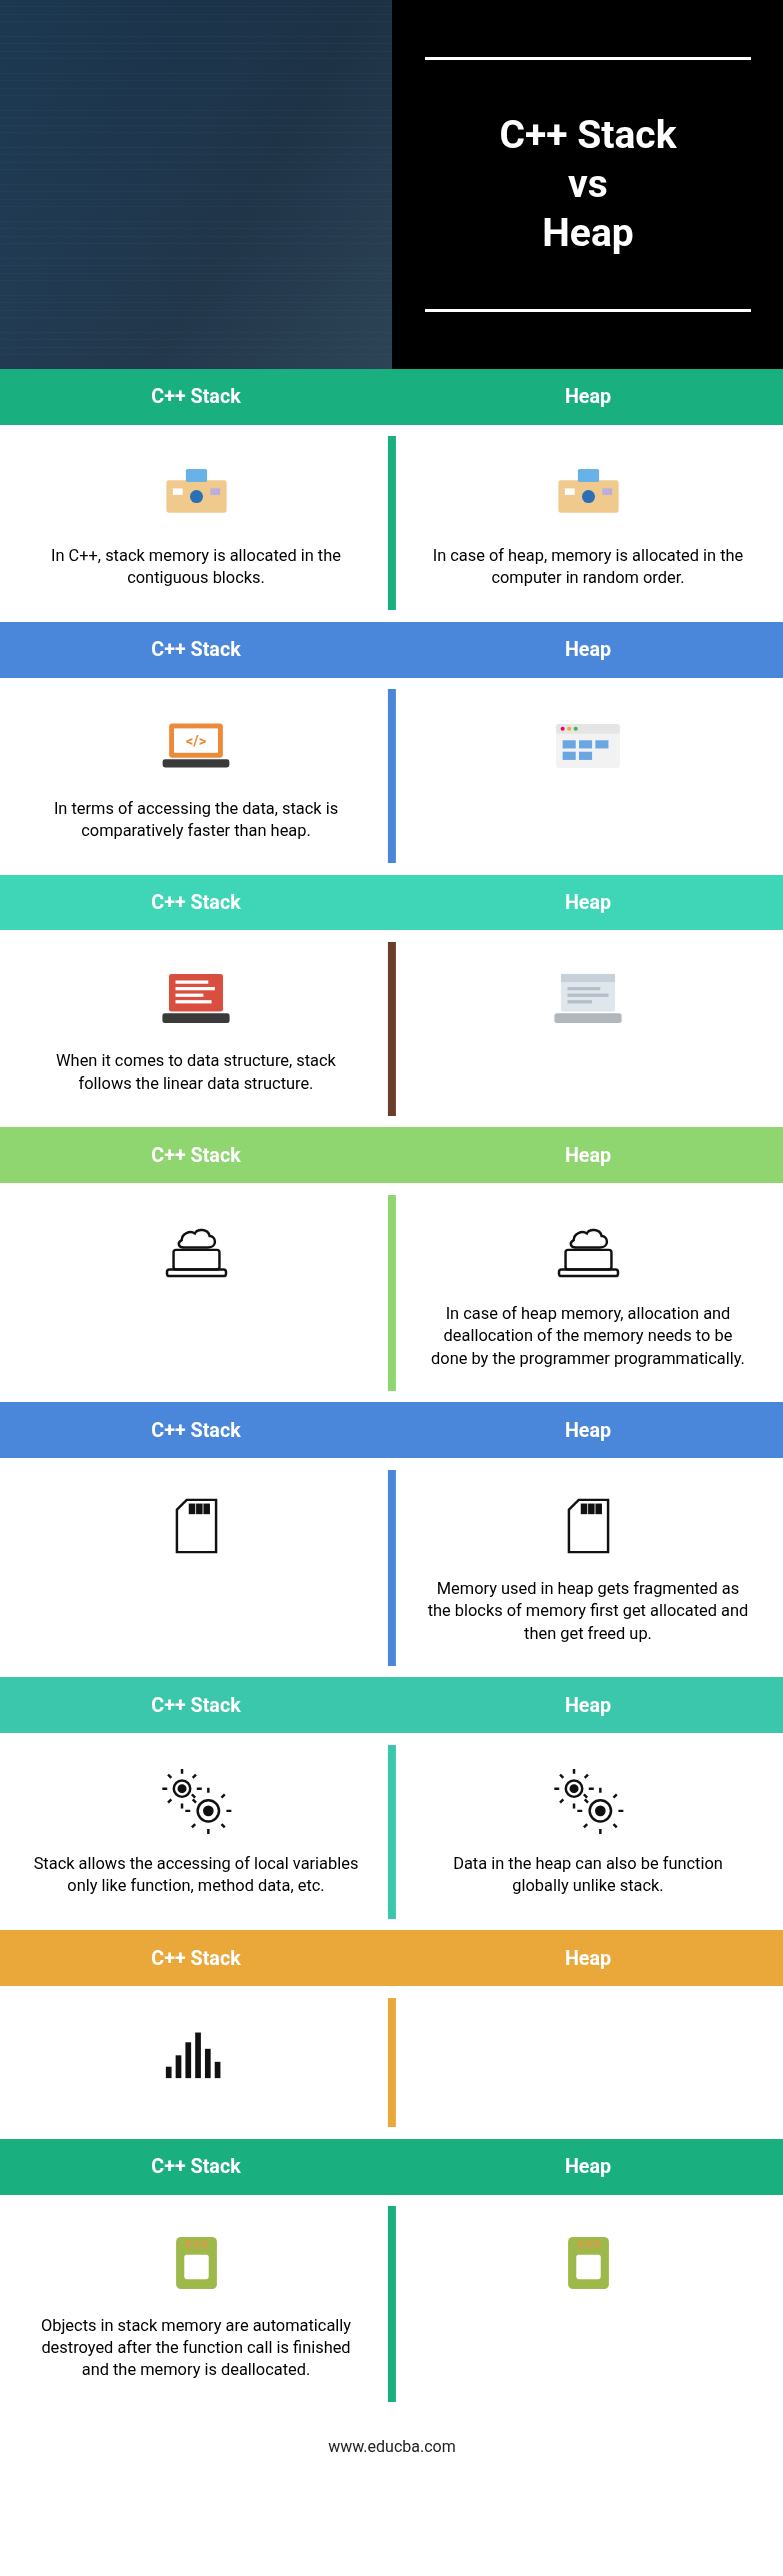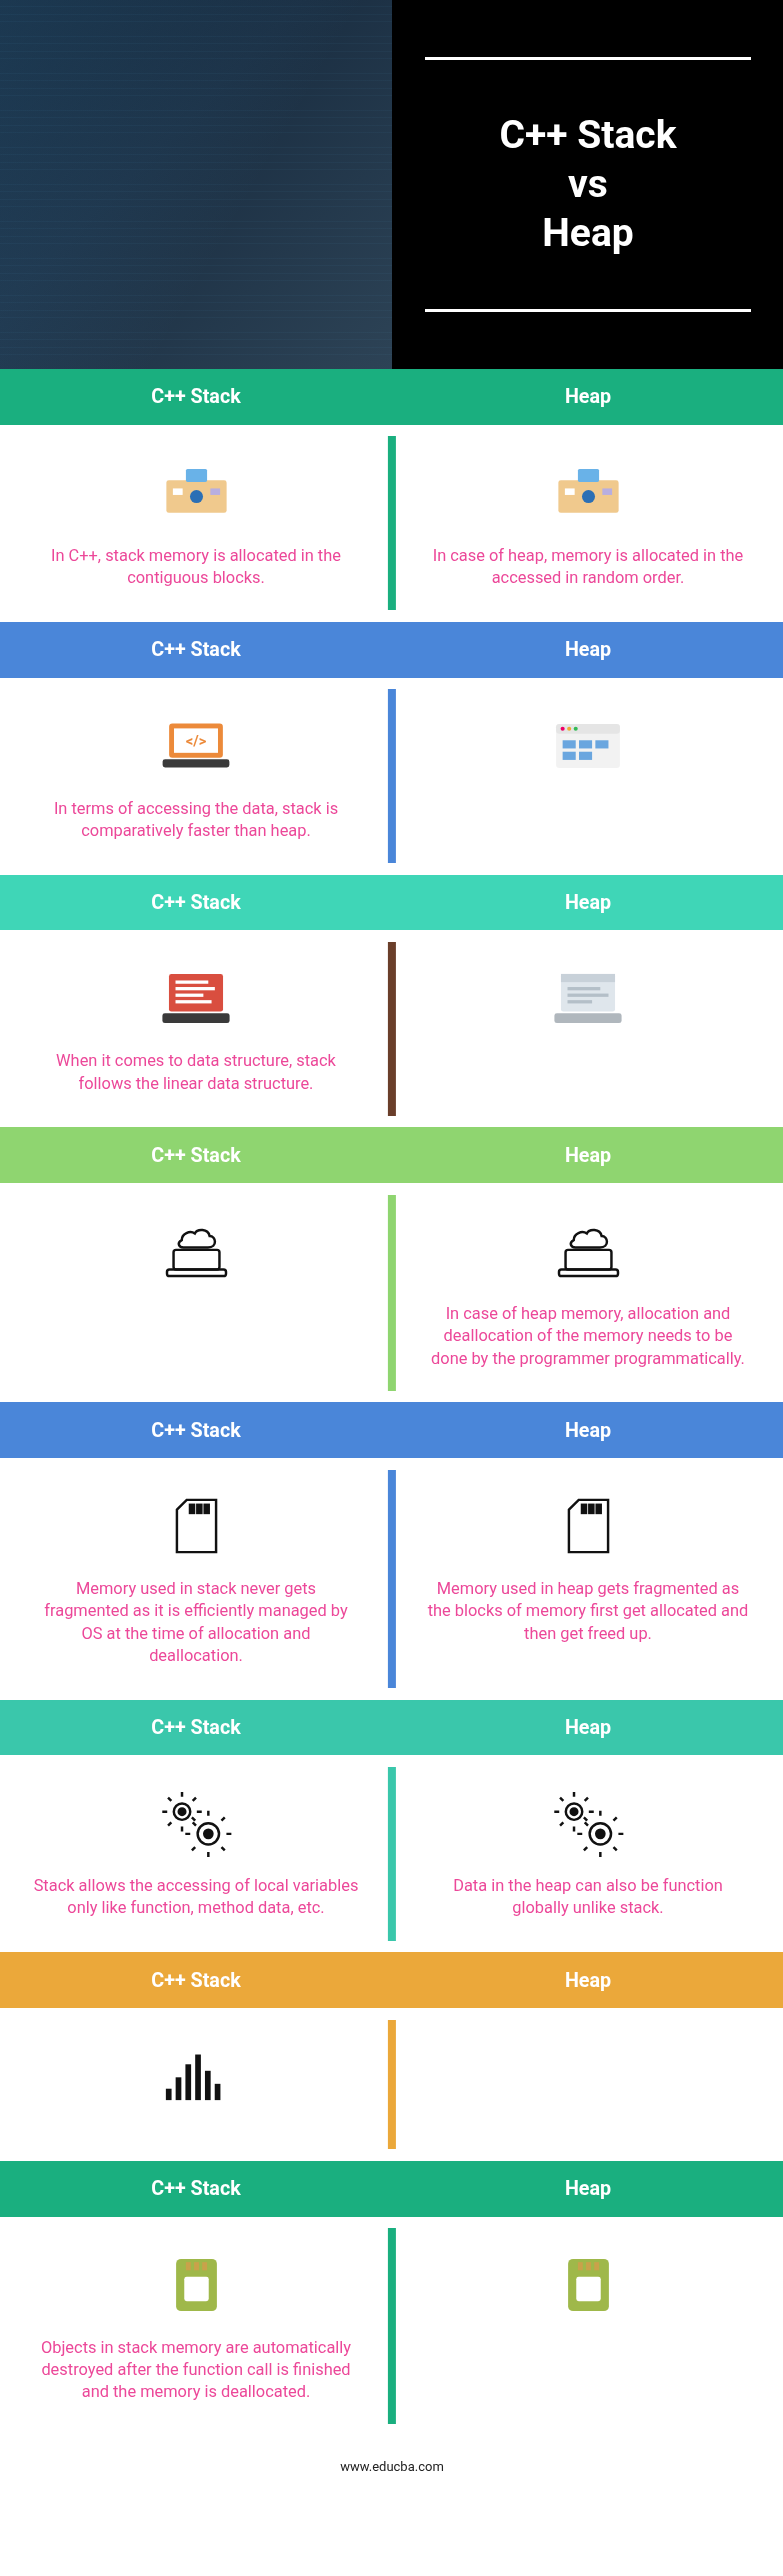--- a/index.html
+++ b/index.html
@@ -86,26 +86,26 @@
     height: 74px;
     display: flex;
     align-items: center;
     justify-content: center;
     margin-bottom: 14.8px;
   }
   .icon-wrap svg { display: block; }
   .body-text {
     font-size: 16.4px;
     line-height: 1.35;
-    color: #ec4899;
+    color: #000000;
   }
 
   .footer {
     text-align: center;
-    font-size: 13px;
+    font-size: 16px;
     color: #222;
     padding: 23px 0 33px;
   }
 </style>
 </head>
 <body>
 
 <div class="hero">
   <div class="hero-image"></div>
   <div class="hero-title-box">
@@ -137,21 +137,21 @@
   <div class="col">
     <div class="icon-wrap">
       <svg width="71" height="57" viewBox="0 0 86 70">
           <rect x="6" y="20" width="74" height="40" rx="3" fill="#f0c98d"></rect>
           <rect x="30" y="6" width="26" height="16" rx="2" fill="#69b2e8"></rect>
           <rect x="14" y="30" width="12" height="8" fill="#fff"></rect>
           <rect x="60" y="30" width="12" height="8" fill="#b8aee0"></rect>
           <circle cx="43" cy="40" r="8" fill="#2b6fb5"></circle>
         </svg>
     </div>
-    <p class="body-text">In case of heap, memory is allocated in the accessed in random order.</p>
+    <p class="body-text">In case of heap, memory is allocated in the computer in random order.</p>
   </div>
   <div class="divider" style="background:#1aaf7f"></div>
 </div>
 
 <div class="row-header" style="background:#4a86d9">
   <div>C++ Stack</div>
   <div>Heap</div>
 </div>
 <div class="row-body">
   <div class="col">
@@ -251,21 +251,20 @@
 <div class="row-body">
   <div class="col">
     <div class="icon-wrap">
       <svg width="53" height="62" viewBox="0 0 64 76" fill="none" stroke="#111" stroke-width="3">
           <path d="M8 18 L20 6 H56 V70 H8 Z"></path>
           <rect x="24" y="12" width="5" height="10" fill="#111"></rect>
           <rect x="33" y="12" width="5" height="10" fill="#111"></rect>
           <rect x="42" y="12" width="5" height="10" fill="#111"></rect>
         </svg>
     </div>
-    <p class="body-text">Memory used in stack never gets fragmented as it is efficiently managed by OS at the time of allocation and deallocation.</p>
   </div>
   <div class="col">
     <div class="icon-wrap">
       <svg width="53" height="62" viewBox="0 0 64 76" fill="none" stroke="#111" stroke-width="3">
           <path d="M8 18 L20 6 H56 V70 H8 Z"></path>
           <rect x="24" y="12" width="5" height="10" fill="#111"></rect>
           <rect x="33" y="12" width="5" height="10" fill="#111"></rect>
           <rect x="42" y="12" width="5" height="10" fill="#111"></rect>
         </svg>
     </div>

